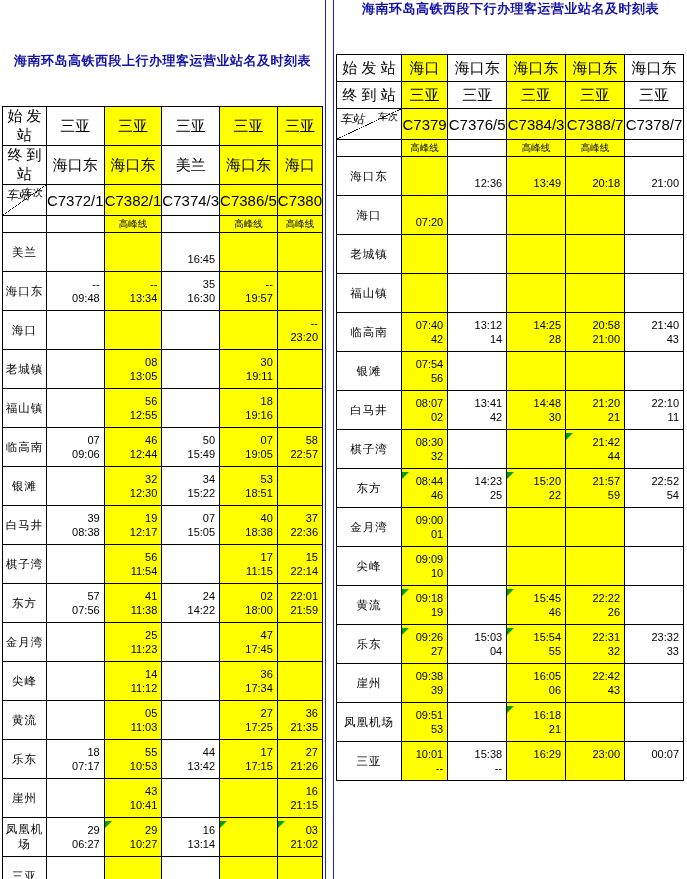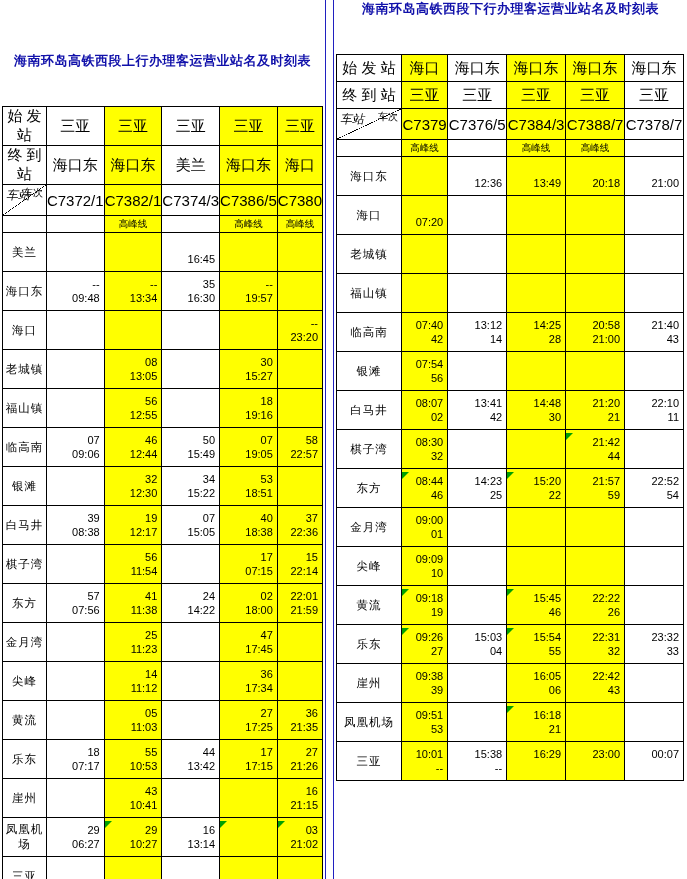--- a/index.html
+++ b/index.html
@@ -222,21 +222,21 @@
             </td>
             <td class="">
               <span class="cellwrap">
                 <span class="t1"></span>
                 <span class="t2"></span>
               </span>
             </td>
             <td class="yel">
               <span class="cellwrap">
                 <span class="t1">30</span>
-                <span class="t2">15:27</span>
+                <span class="t2">19:11</span>
               </span>
             </td>
             <td class="yel">
               <span class="cellwrap">
                 <span class="t1"></span>
                 <span class="t2"></span>
               </span>
             </td>
           </tr>
           <tr>
@@ -387,21 +387,21 @@
             </td>
             <td class="">
               <span class="cellwrap">
                 <span class="t1"></span>
                 <span class="t2"></span>
               </span>
             </td>
             <td class="yel">
               <span class="cellwrap">
                 <span class="t1">17</span>
-                <span class="t2">07:15</span>
+                <span class="t2">11:15</span>
               </span>
             </td>
             <td class="yel">
               <span class="cellwrap">
                 <span class="t1">15</span>
                 <span class="t2">22:14</span>
               </span>
             </td>
           </tr>
           <tr>

